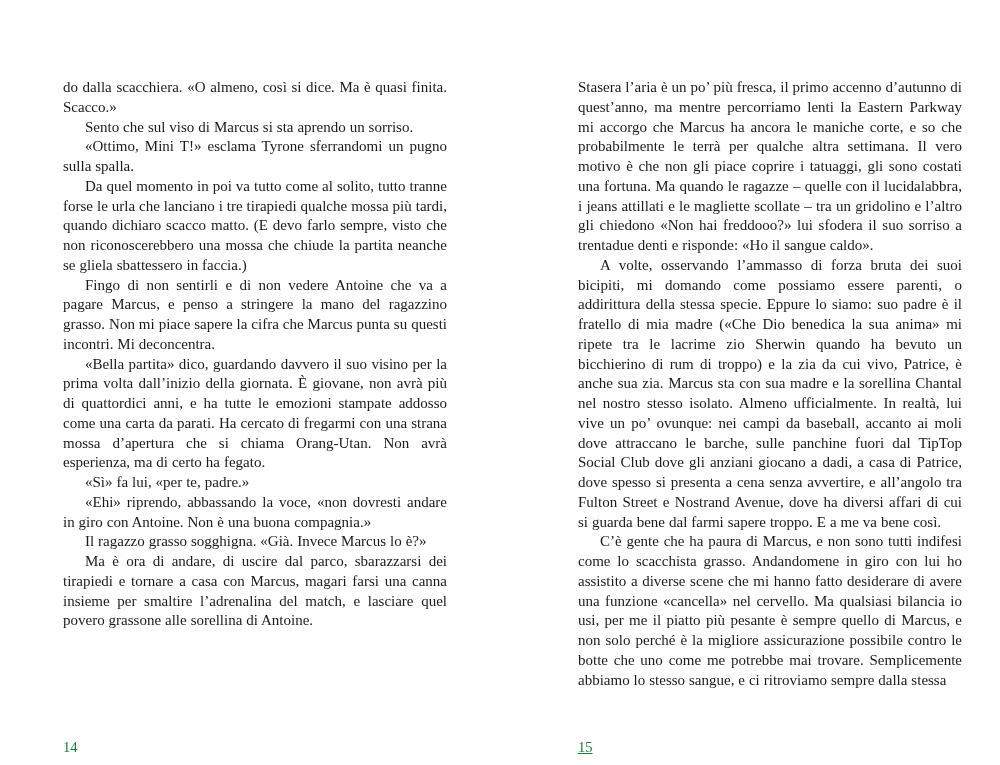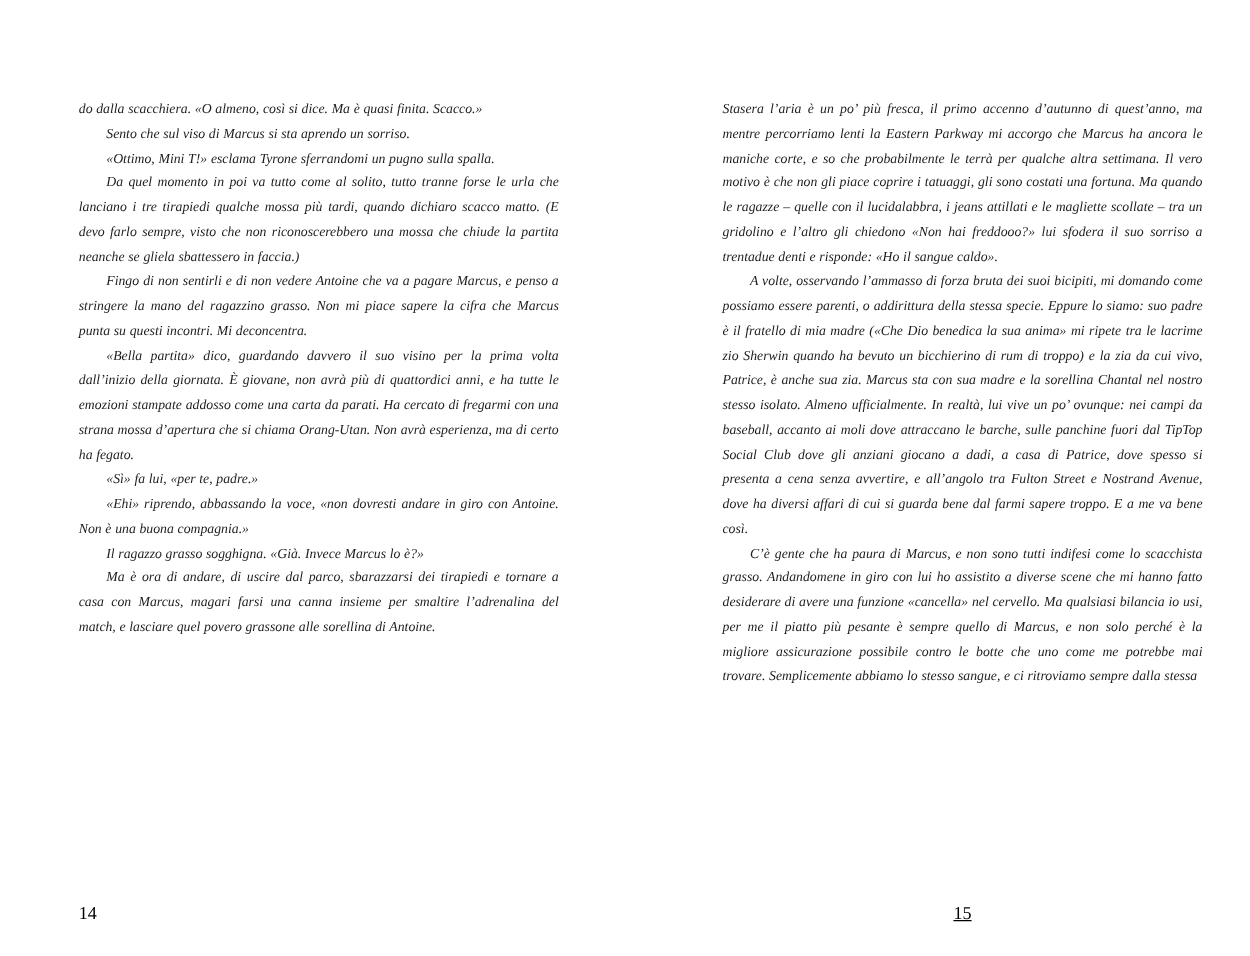--- a/index.html
+++ b/index.html
@@ -22,43 +22,42 @@
   }
   .page-column {
     position: absolute;
     top: 78px;
     width: 384px;
   }
   .page-column.left  { left: 63px; }
   .page-column.right { left: 578px; }
   .para {
     margin: 0;
-    font-size: 11px;
+    font-size: 15px;
     line-height: 19.75px;
     text-align: justify;
     hyphens: auto;
     -webkit-hyphens: auto;
     word-spacing: 0.2px;
-    font-style: italic;
   }
   .para.indent { text-indent: 22px; }
   .page-number {
     position: absolute;
-    top: 722px;
+    top: 738px;
     font-size: 14.5px;
     line-height: 18px;
-    color: #000000;
+    color: #15803d;
   }
   .page-number.left {
     left: 63px;
   }
   .page-number.right {
     left: 578px;
     width: 384px;
-    text-align: center;
+    text-align: left;
     text-decoration: underline;
   }
 </style>
 </head>
 <body>
 
 <div class="book-spread">
 
   <div class="page-column left">
       <p class="para" lang="it">do dalla scacchiera. «O almeno, così si dice. Ma è quasi finita. Scacco.»</p>

